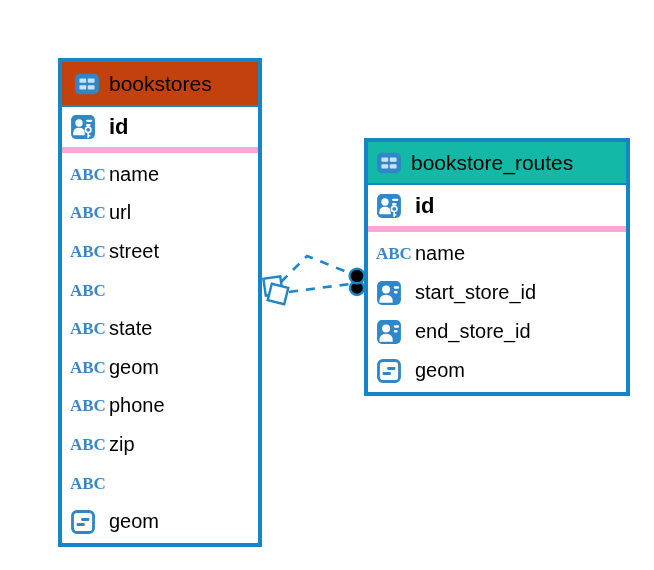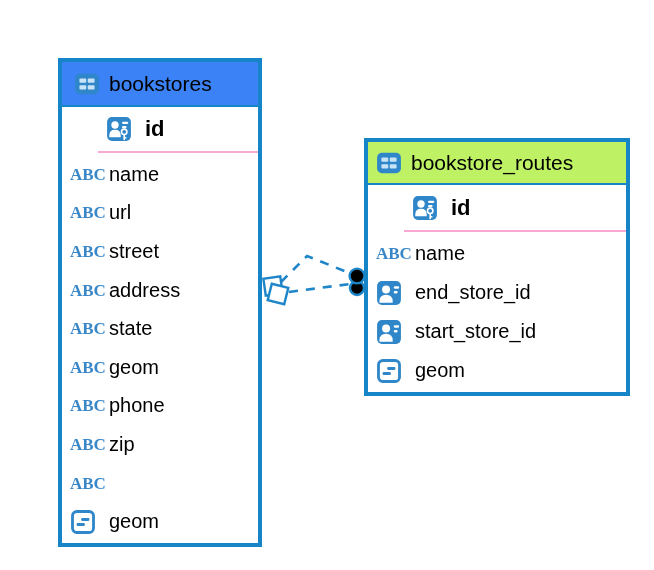--- a/index.html
+++ b/index.html
@@ -13,25 +13,25 @@
     display:flex;flex-direction:column;box-sizing:border-box;
   }
   .t1{left:58px;top:58px;width:204px;height:489px;}
   .t2{left:364px;top:138px;width:266px;height:258px;}
   .hdr{
     display:flex;align-items:center;gap:9px;padding-left:8px;
     border-bottom:2px solid #1585C8;flex:0 0 auto;box-sizing:border-box;
   }
   .t1 .hdr{height:45px;}
   .t2 .hdr{height:43px;}
-  .hdr-orange{background:#3b82f6;padding-left:12px;}
-  .hdr-gray{background:#bef264;text-align:right;}
+  .hdr-orange{background:#c2410c;padding-left:12px;}
+  .hdr-gray{background:#14b8a6;text-align:right;}
   .hdr-lbl{font-size:21px;}
   .row{display:flex;align-items:center;gap:9px;padding-left:8px;box-sizing:border-box;}
-  .pk{border-bottom:2px solid #f9a8d4;flex:0 0 auto;margin-left:36px;}
+  .pk{border-bottom:6px solid #f9a8d4;flex:0 0 auto;}
   .t1 .pk{height:46px;}
   .t2 .pk{height:47px;}
   .cols{flex:1 1 auto;display:flex;flex-direction:column;padding:2px 0;}
   .cols .row{flex:1 1 0;}
   .lbl{font-size:20px;white-space:nowrap;}
   .bold{font-weight:bold;font-size:22px;}
   .icn{width:26px;height:26px;flex:0 0 26px;}
   .icn-box{width:30px;flex:0 0 30px;display:flex;align-items:center;justify-content:flex-start;}
   .abc-icn{
     font-family:Liberation Serif, serif;font-weight:bold;font-size:17px;
@@ -126,21 +126,20 @@
       <div class="row">
         <span class="icn-box">
             <span class="abc-icn">ABC</span>
           </span>
         <span class="lbl">street</span>
       </div>
       <div class="row">
         <span class="icn-box">
             <span class="abc-icn">ABC</span>
           </span>
-        <span class="lbl">address</span>
       </div>
       <div class="row">
         <span class="icn-box">
             <span class="abc-icn">ABC</span>
           </span>
         <span class="lbl">state</span>
       </div>
       <div class="row">
         <span class="icn-box">
             <span class="abc-icn">ABC</span>
@@ -196,33 +195,33 @@
             <span class="abc-icn">ABC</span>
           </span>
         <span class="lbl">name</span>
       </div>
       <div class="row">
         <span class="icn-box">
             <svg class="icn" viewBox="0 0 24 24">
               <use href="#sym-user"></use>
             </svg>
           </span>
+        <span class="lbl">start_store_id</span>
+      </div>
+      <div class="row">
+        <span class="icn-box">
+            <svg class="icn" viewBox="0 0 24 24">
+              <use href="#sym-user"></use>
+            </svg>
+          </span>
         <span class="lbl">end_store_id</span>
       </div>
       <div class="row">
         <span class="icn-box">
             <svg class="icn" viewBox="0 0 24 24">
-              <use href="#sym-user"></use>
-            </svg>
-          </span>
-        <span class="lbl">start_store_id</span>
-      </div>
-      <div class="row">
-        <span class="icn-box">
-            <svg class="icn" viewBox="0 0 24 24">
               <use href="#sym-geom"></use>
             </svg>
           </span>
         <span class="lbl">geom</span>
       </div>
     </div>
   </div>
 
 </div>
 

